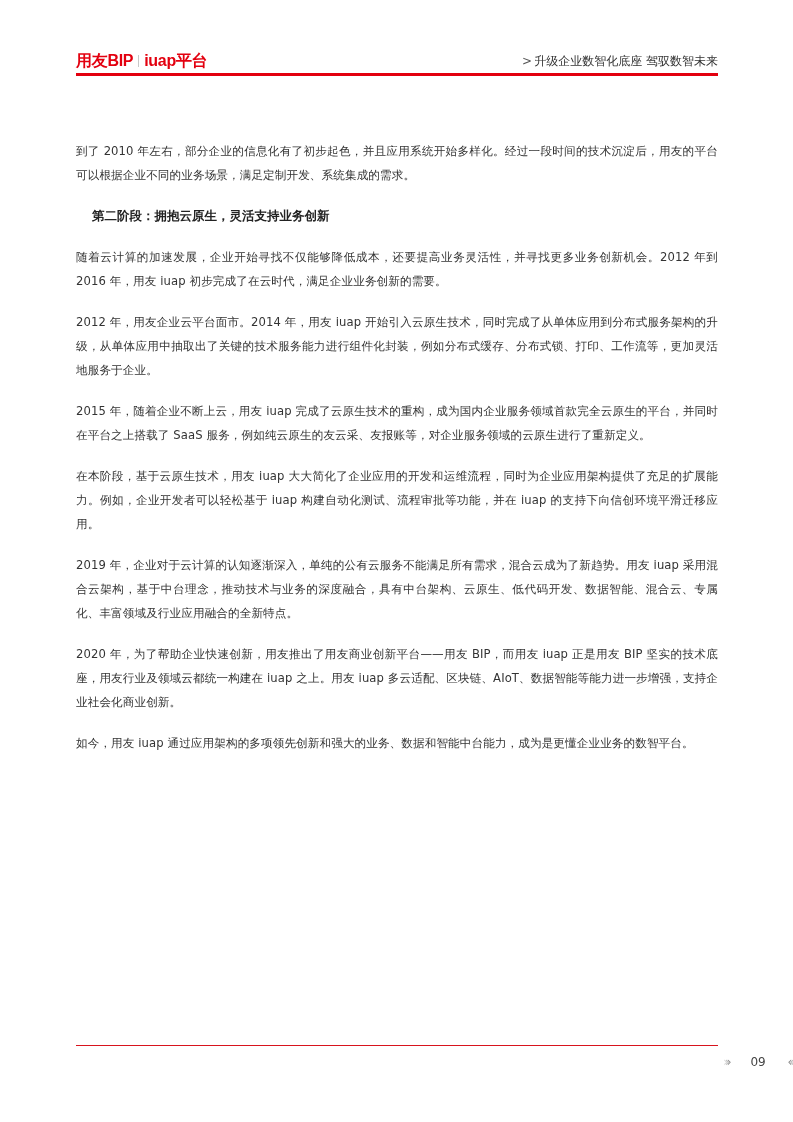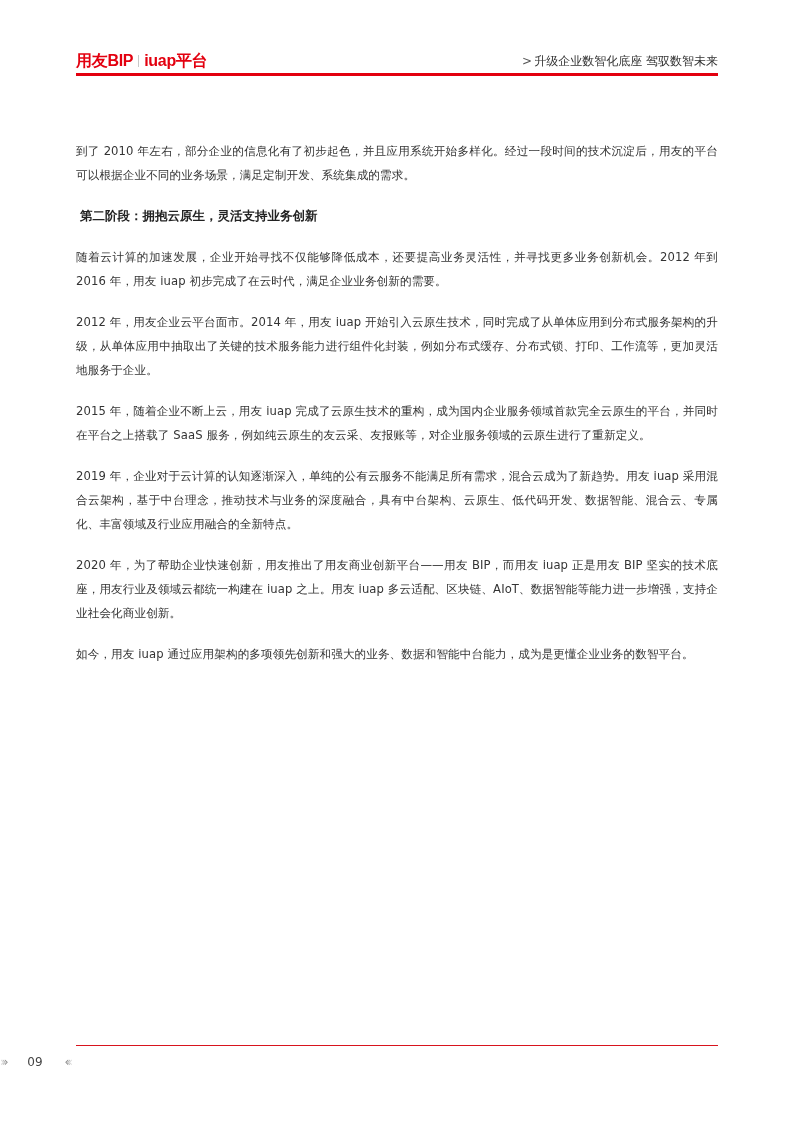--- a/index.html
+++ b/index.html
@@ -8,24 +8,24 @@
     .header { position: absolute; left: 76px; top: 50px; width: 642px; height: 25px; }
     .brand { position: absolute; left: 0; top: 0; font-family: "Liberation Sans", "DejaVu Sans", sans-serif;
              font-weight: bold; font-size: 16px; color: #e3000f; letter-spacing: -0.3px; line-height: 22px; white-space: nowrap; }
     .brand .sep { display: inline-block; width: 1px; height: 12px; background: #c8c8c8; margin: 0 5px; vertical-align: -1px; }
     .slogan { position: absolute; right: 0; top: 1px; font-size: 12px; color: #333333; line-height: 20px; white-space: nowrap; }
     .slogan .chev { color: #555; margin-right: 2px; }
     .header-rule { position: absolute; left: 76px; top: 73px; width: 642px; height: 3px; background: #e3000f; }
 
     .content { position: absolute; left: 76px; top: 125px; width: 642px; }
     .para { font-size: 11.6px; line-height: 24px; margin: 14px 0 17px 0; text-align: justify; color: #333; letter-spacing: 0.1px; }
-    .heading { font-size: 12.5px; font-weight: bold; line-height: 24px; margin: 0 0 17px 4px; color: #222; }
+    .heading { font-size: 12.5px; font-weight: bold; line-height: 24px; margin: 0 0 17px 16px; color: #222; }
 
     .footer-rule { position: absolute; left: 76px; top: 1045px; width: 642px; height: 1px; background: #d8141e; }
-    .pager { position: absolute; left: 0; width: 793px; top: 1051px; text-align: left; font-size: 12px; color: #444; line-height: 20px; }
+    .pager { position: absolute; left: 0; width: 793px; top: 1051px; text-align: right; font-size: 12px; color: #444; line-height: 20px; }
     .pager span { display: inline-block; vertical-align: middle; }
     .chev-r { color: #9a9a9a; letter-spacing: -3px; margin-right: 18px; }
     .chev-r .c1 { color: #d6d6d6; } .chev-r .c2 { color: #b8b8b8; } .chev-r .c3 { color: #8a8a8a; }
     .chev-l { color: #9a9a9a; letter-spacing: -3px; margin-left: 18px; }
     .chev-l .c1 { color: #8a8a8a; } .chev-l .c2 { color: #b8b8b8; } .chev-l .c3 { color: #d6d6d6; }
   </style>
 </head>
 <body>
 
 <div class="header">
@@ -37,20 +37,21 @@
   </div>
 </div>
 <div class="header-rule"></div>
 
 <div class="content">
   <p class="para">到了 2010 年左右，部分企业的信息化有了初步起色，并且应用系统开始多样化。经过一段时间的技术沉淀后，用友的平台可以根据企业不同的业务场景，满足定制开发、系统集成的需求。</p>
   <div class="heading">第二阶段：拥抱云原生，灵活支持业务创新</div>
   <p class="para">随着云计算的加速发展，企业开始寻找不仅能够降低成本，还要提高业务灵活性，并寻找更多业务创新机会。2012 年到 2016 年，用友 iuap 初步完成了在云时代，满足企业业务创新的需要。</p>
   <p class="para">2012 年，用友企业云平台面市。2014 年，用友 iuap 开始引入云原生技术，同时完成了从单体应用到分布式服务架构的升级，从单体应用中抽取出了关键的技术服务能力进行组件化封装，例如分布式缓存、分布式锁、打印、工作流等，更加灵活地服务于企业。</p>
   <p class="para">2015 年，随着企业不断上云，用友 iuap 完成了云原生技术的重构，成为国内企业服务领域首款完全云原生的平台，并同时在平台之上搭载了 SaaS 服务，例如纯云原生的友云采、友报账等，对企业服务领域的云原生进行了重新定义。</p>
+  <p class="para">在本阶段，基于云原生技术，用友 iuap 大大简化了企业应用的开发和运维流程，同时为企业应用架构提供了充足的扩展能力。例如，企业开发者可以轻松基于 iuap 构建自动化测试、流程审批等功能，并在 iuap 的支持下向信创环境平滑迁移应用。</p>
   <p class="para">2019 年，企业对于云计算的认知逐渐深入，单纯的公有云服务不能满足所有需求，混合云成为了新趋势。用友 iuap 采用混合云架构，基于中台理念，推动技术与业务的深度融合，具有中台架构、云原生、低代码开发、数据智能、混合云、专属化、丰富领域及行业应用融合的全新特点。</p>
   <p class="para">2020 年，为了帮助企业快速创新，用友推出了用友商业创新平台——用友 BIP，而用友 iuap 正是用友 BIP 坚实的技术底座，用友行业及领域云都统一构建在 iuap 之上。用友 iuap 多云适配、区块链、AIoT、数据智能等能力进一步增强，支持企业社会化商业创新。</p>
   <p class="para">如今，用友 iuap 通过应用架构的多项领先创新和强大的业务、数据和智能中台能力，成为是更懂企业业务的数智平台。</p>
 </div>
 
 <div class="footer-rule"></div>
 <div class="pager">
   <span class="chev-r"><span class="c1">›</span><span class="c2">›</span><span class="c3">›</span></span>
   <span>09</span>
   <span class="chev-l"><span class="c1">‹</span><span class="c2">‹</span><span class="c3">‹</span></span>

